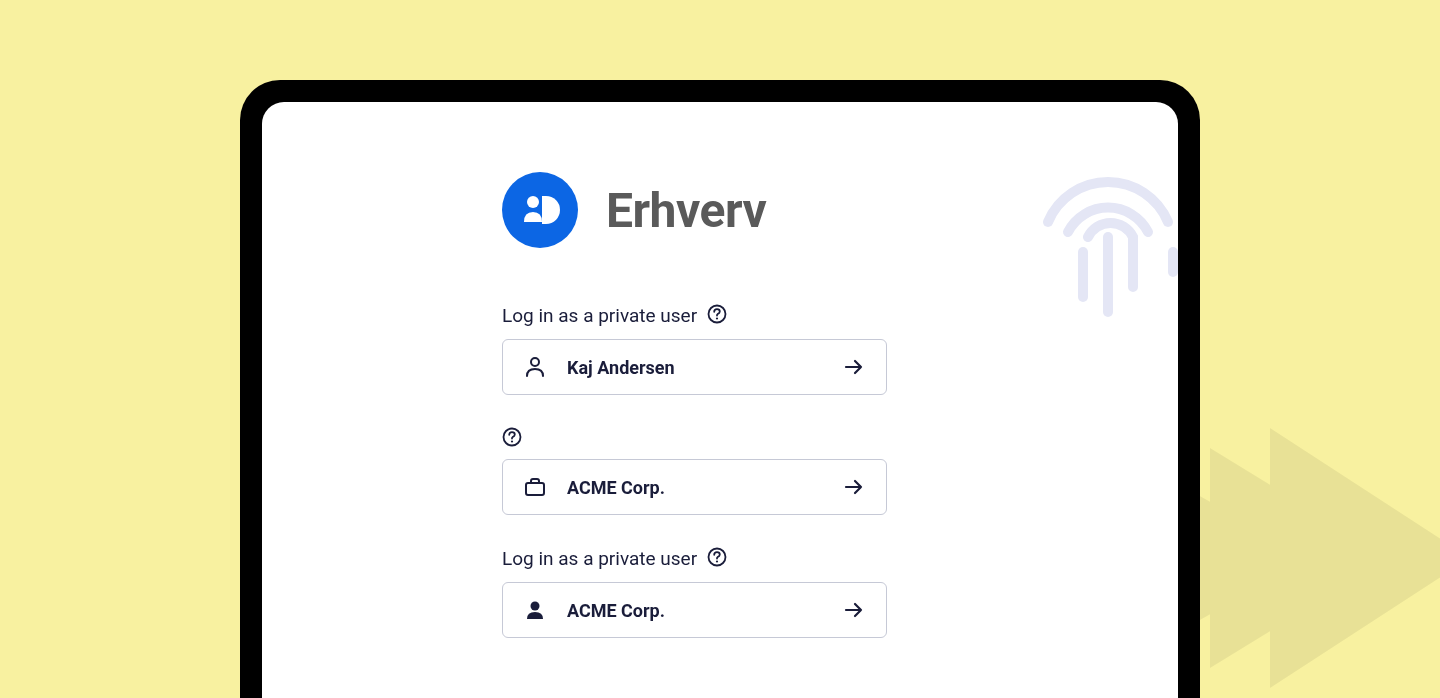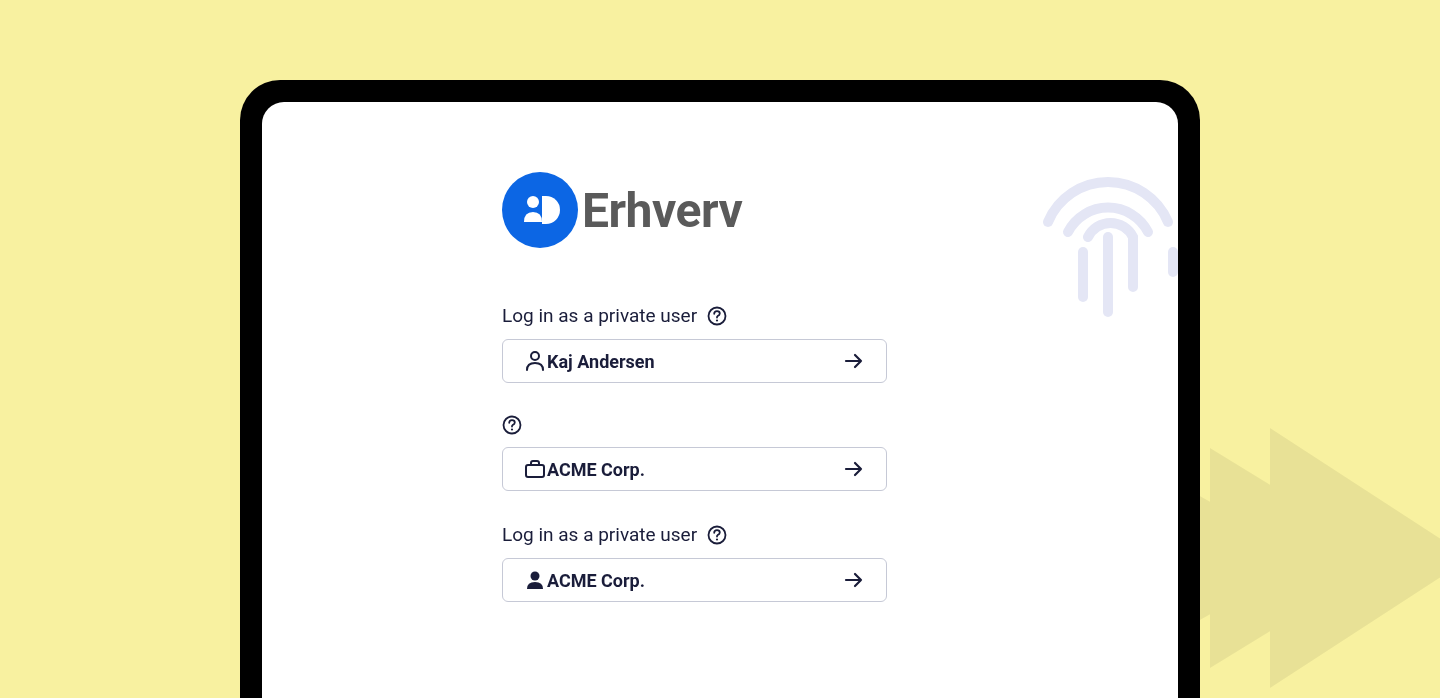--- a/index.html
+++ b/index.html
@@ -48,21 +48,21 @@
       opacity: 1;
     }
 
     .content {
       padding: 70px 240px 0 240px;
     }
 
     .brand-row {
       display: flex;
       align-items: center;
-      gap: 4px;
+      gap: 28px;
       margin-bottom: 56px;
     }
 
     .brand-logo {
       width: 76px;
       height: 76px;
       border-radius: 50%;
       background: #0c66e4;
       display: flex;
       align-items: center;
@@ -76,21 +76,20 @@
       color: #5a5a5a;
       letter-spacing: -0.5px;
     }
 
     .login-section {
       margin-bottom: 32px;
     }
 
     .section-header {
       display: flex;
-      align-items: center;
       gap: 10px;
       margin-bottom: 12px;
     }
 
     .section-label {
       font-size: 19px;
       color: #1a1d3a;
       font-weight: 400;
     }
 
@@ -99,28 +98,29 @@
       height: 20px;
       display: flex;
       align-items: center;
       justify-content: center;
       color: #1a1d3a;
       cursor: pointer;
     }
 
     .option-button {
       width: 385px;
-      height: 44px;
+      height: 56px;
       background: #fff;
       border: 1px solid #c6c9d6;
       border-radius: 6px;
       display: flex;
       align-items: center;
       padding: 0 20px;
       cursor: pointer;
+      gap: 20px;
     }
 
     .option-icon {
       width: 24px;
       height: 24px;
       display: flex;
       align-items: center;
       justify-content: center;
       color: #1a1d3a;
       flex-shrink: 0;

